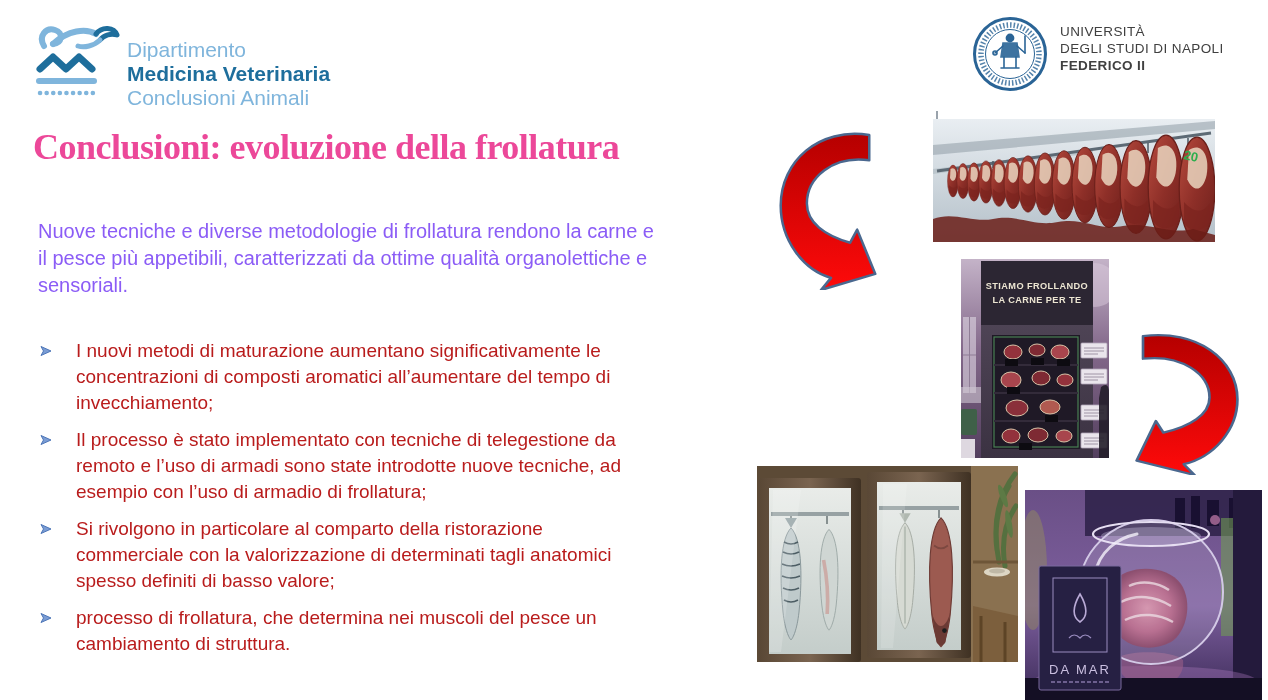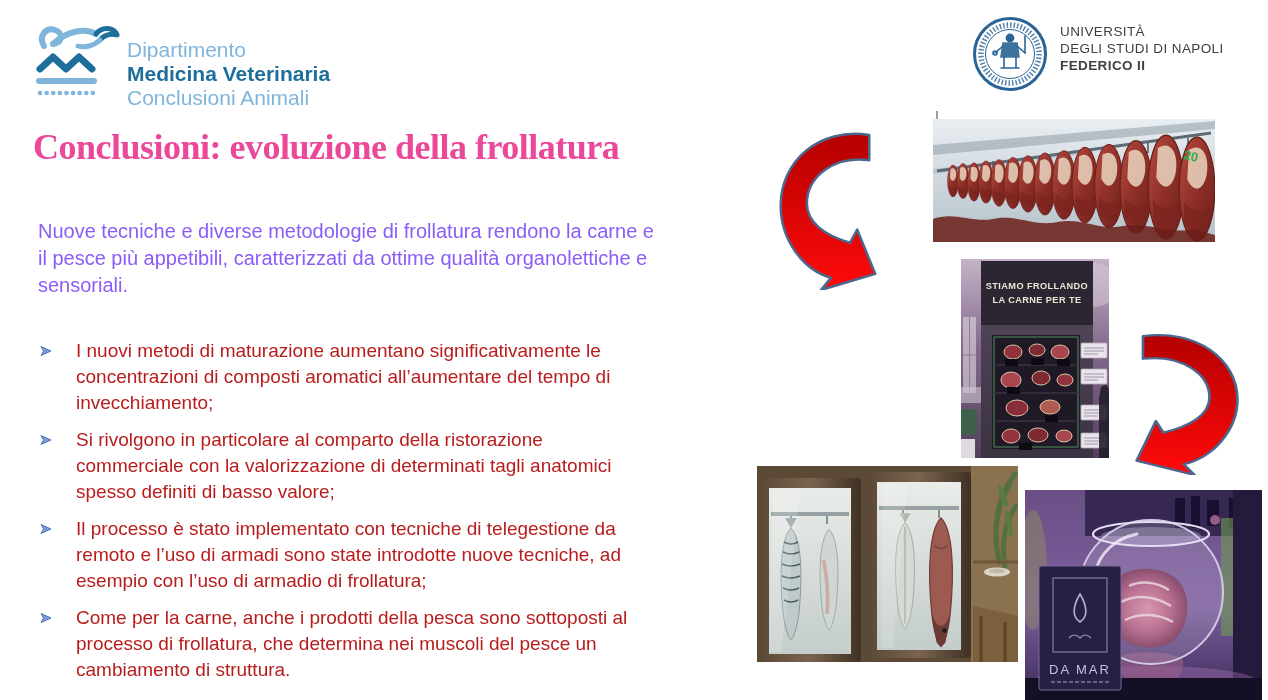--- a/index.html
+++ b/index.html
@@ -96,37 +96,36 @@
         <polygon points="1,1.5 11,6 1,10.5 3.5,6" fill="#7a9cd4" stroke="#4d76b8" stroke-width="1" stroke-linejoin="round"></polygon>
       </svg>
       <div>I nuovi metodi di maturazione aumentano significativamente le</div>
       <div>concentrazioni di composti aromatici all’aumentare del tempo di</div>
       <div>invecchiamento;</div>
     </div>
     <div class="bullet">
       <svg class="marker" viewBox="0 0 12 12">
         <polygon points="1,1.5 11,6 1,10.5 3.5,6" fill="#7a9cd4" stroke="#4d76b8" stroke-width="1" stroke-linejoin="round"></polygon>
       </svg>
-      <div>Si rivolgono in particolare al comparto della ristorazione</div>
-      <div>commerciale con la valorizzazione di determinati tagli anatomici</div>
-      <div>spesso definiti di basso valore;</div>
+      <div>Il processo è stato implementato con tecniche di telegestione da</div>
+      <div>remoto e l’uso di armadi sono state introdotte nuove tecniche, ad</div>
+      <div>esempio con l’uso di armadio di frollatura;</div>
     </div>
     <div class="bullet">
       <svg class="marker" viewBox="0 0 12 12">
         <polygon points="1,1.5 11,6 1,10.5 3.5,6" fill="#7a9cd4" stroke="#4d76b8" stroke-width="1" stroke-linejoin="round"></polygon>
       </svg>
-      <div>Il processo è stato implementato con tecniche di telegestione da</div>
-      <div>remoto e l’uso di armadi sono state introdotte nuove tecniche, ad</div>
-      <div>esempio con l’uso di armadio di frollatura;</div>
+      <div>Si rivolgono in particolare al comparto della ristorazione</div>
+      <div>commerciale con la valorizzazione di determinati tagli anatomici</div>
+      <div>spesso definiti di basso valore;</div>
     </div>
     <div class="bullet">
       <svg class="marker" viewBox="0 0 12 12">
         <polygon points="1,1.5 11,6 1,10.5 3.5,6" fill="#7a9cd4" stroke="#4d76b8" stroke-width="1" stroke-linejoin="round"></polygon>
       </svg>
-      <div>Come per la carne, anche i prodotti della pesca sono sottoposti al</div>
       <div>processo di frollatura, che determina nei muscoli del pesce un</div>
       <div>cambiamento di struttura.</div>
     </div>
   </div>
 
   <div class="abs stray"></div>
 
   <svg class="abs photo" style="left:933px;top:119px;" width="282" height="123" viewBox="0 0 282 123">
     <defs>
       <linearGradient id="p1sky" x1="0" y1="0" x2="0" y2="1">

